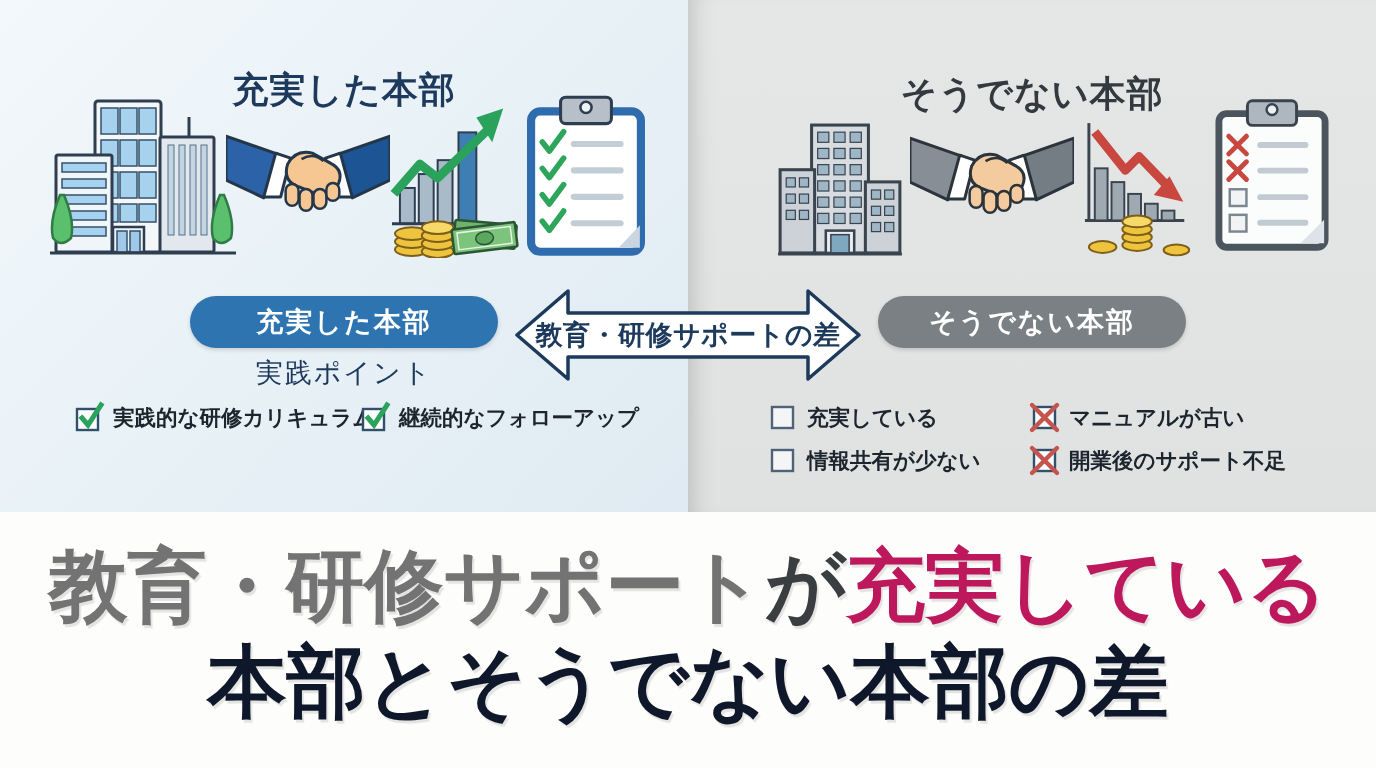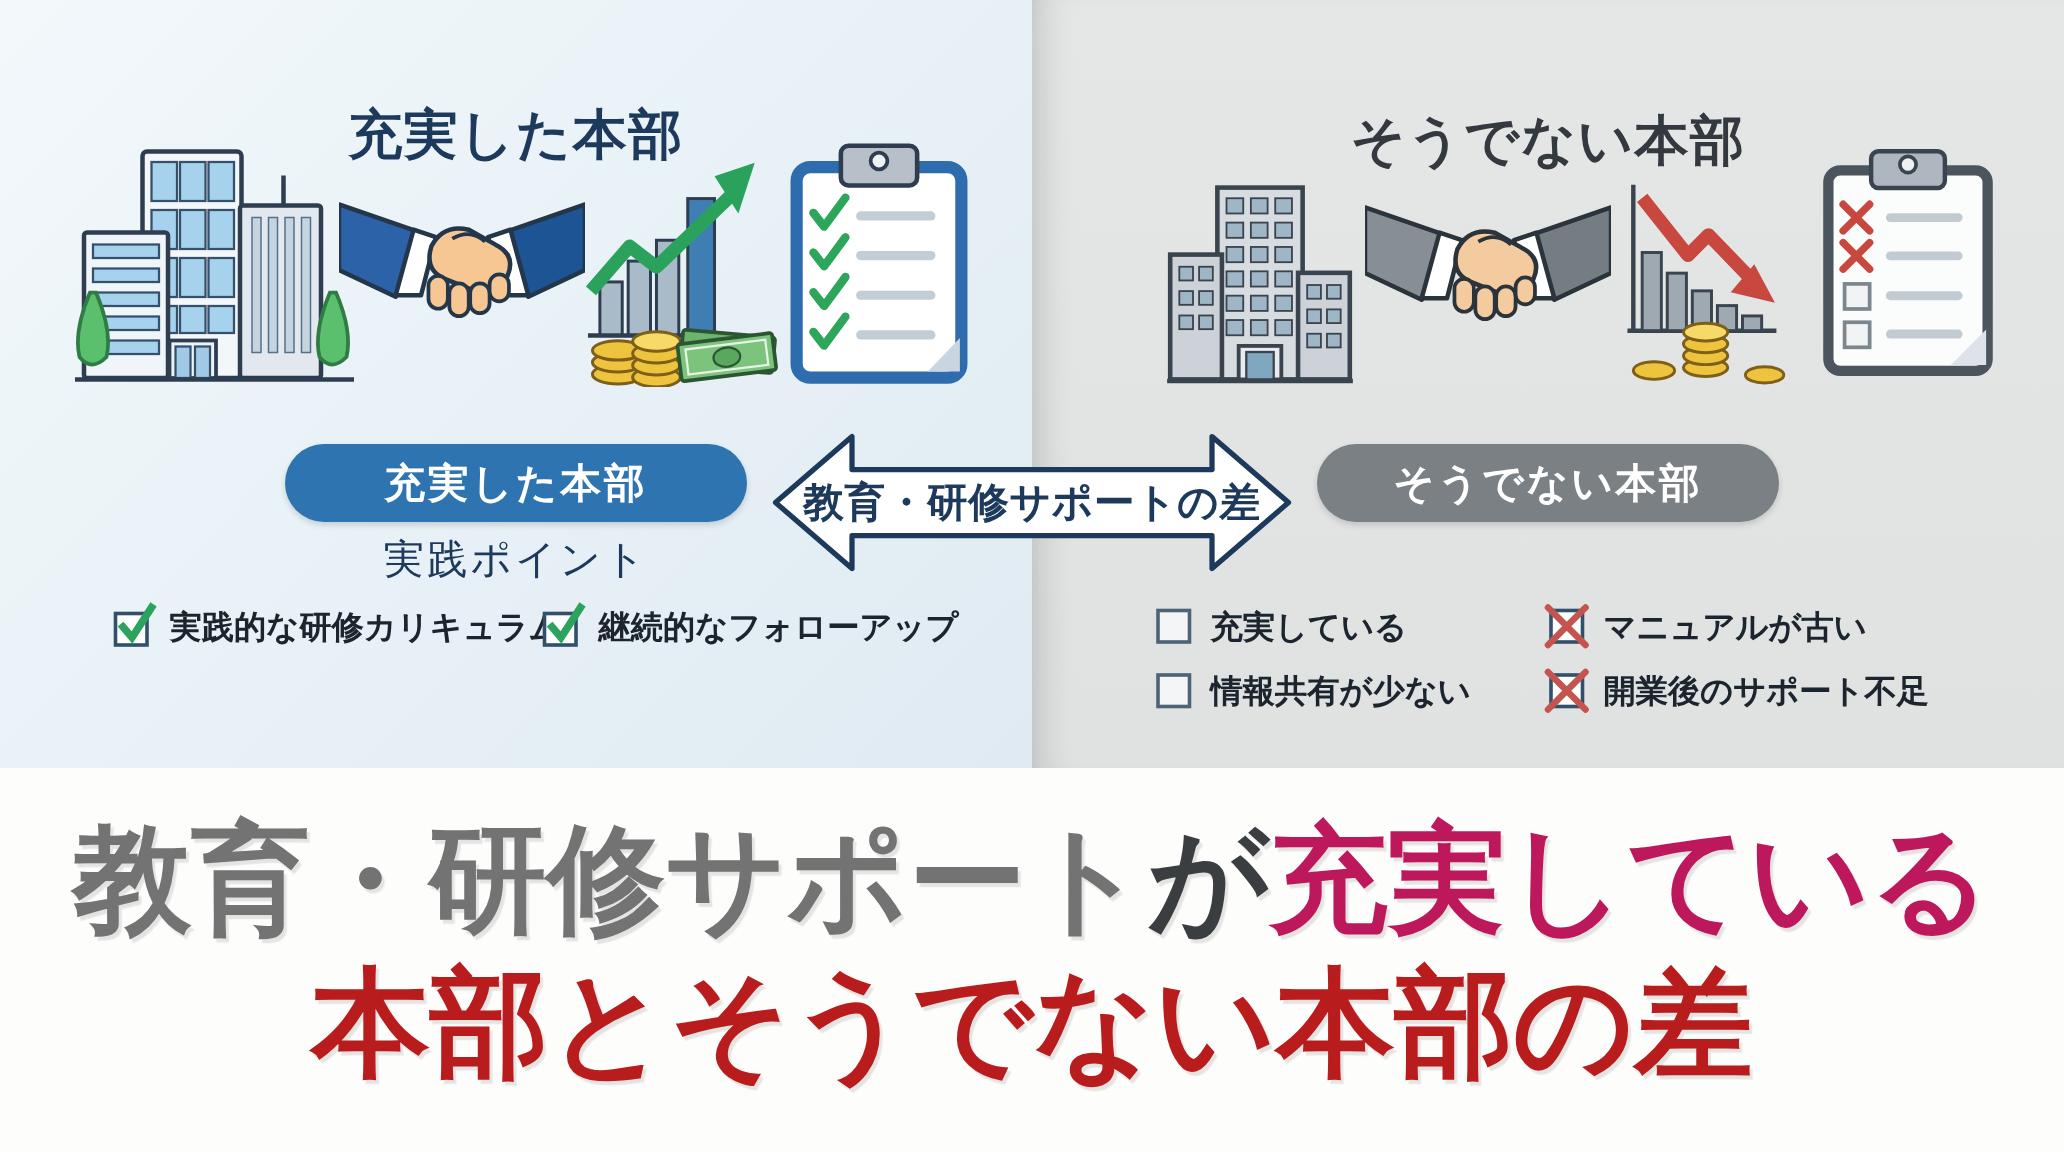--- a/index.html
+++ b/index.html
@@ -35,21 +35,21 @@
   .arrow-wrap svg{position:absolute;left:0;top:0;}
   .arrow-label{position:absolute;left:0;top:0;width:100%;height:100%;display:flex;
                align-items:center;justify-content:center;font-size:27px;font-weight:800;
                color:#1d3a5c;letter-spacing:0.5px;}
   
   .bottom{position:absolute;left:0;top:512px;width:1376px;height:256px;
           background:#fdfdfc;text-align:center;}
   .headline{margin:0;font-weight:900;font-size:79px;letter-spacing:0;line-height:1.06;
             text-shadow:2px 3px 1px rgba(0,0,0,0.10);}
   .headline.l1{padding-top:32px;}
-  .headline.l2{padding-top:12px;color:#b91c1c;}
+  .headline.l2{padding-top:12px;color:#0f172a;}
   .hl-orange{color:#737373;}
   .hl-dark{color:#3b3e41;}
   .hl-blue{color:#be185d;}
 </style>
 </head>
 <body>
 
 <div class="canvas">
   <div class="top">
 

